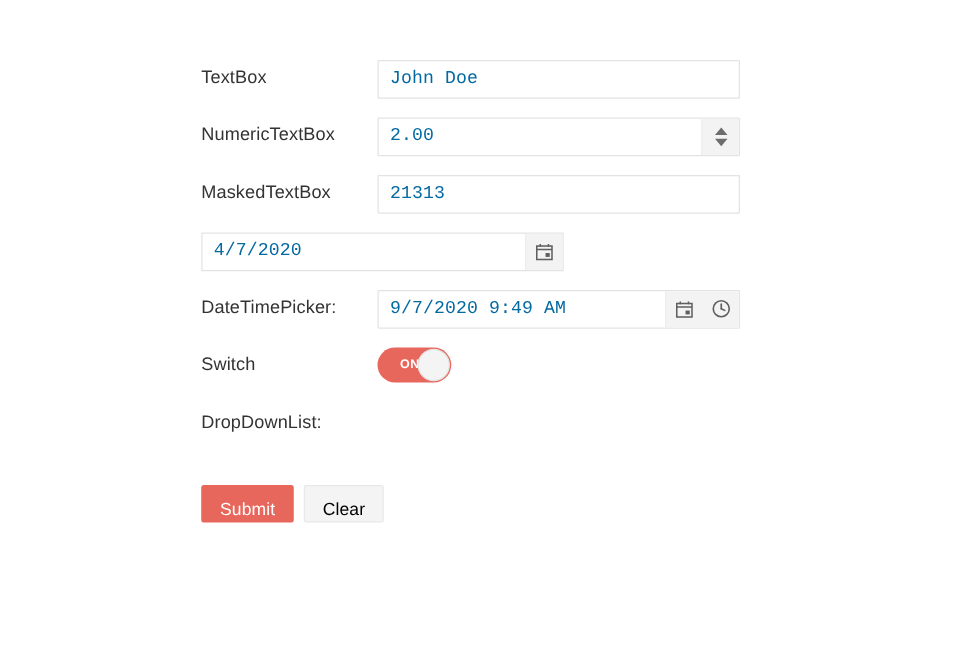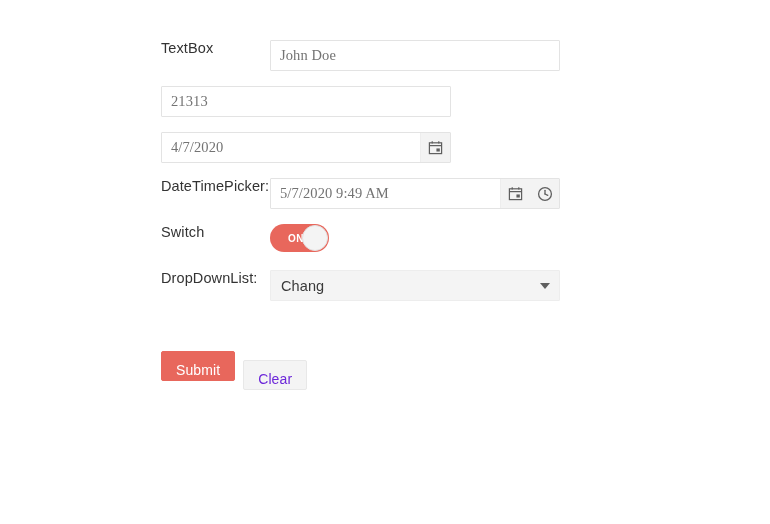--- a/index.html
+++ b/index.html
@@ -23,21 +23,23 @@
 
   .form {
     position: absolute;
     left: 161px;
     top: 40px;
     width: 420px;
   }
 
   .row {
     display: flex;
+    align-items: center;
     height: 46px;
+    gap: 32px;
   }
 
   .label {
     width: 109px;
     flex: 0 0 109px;
     font-size: 14.5px;
     color: #333333;
     line-height: 1.2;
     letter-spacing: 0.1px;
     white-space: nowrap;
@@ -60,25 +62,25 @@
     background: #ffffff;
     box-sizing: border-box;
     border-radius: 1px;
   }
   .input-text {
     flex: 1 1 auto;
     display: flex;
     align-items: center;
     padding: 0 0 0 9px;
     font-size: 14.5px;
-    color: #737373;
+    color: #0369a1;
     background: transparent;
     border: none;
     outline: none;
-    font-family: Liberation Serif, serif;
+    font-family: Liberation Mono, monospace;
     overflow: hidden;
     white-space: nowrap;
     letter-spacing: 0.1px;
   }
 
   
   .adorn {
     flex: 0 0 auto;
     width: 29px;
     background: #f3f3f3;
@@ -206,42 +208,56 @@
     border: 1px solid transparent;
     letter-spacing: 0.1px;
   }
   .btn-primary {
     background: #e8675c;
     color: #ffffff;
     border-color: #e8675c;
   }
   .btn-default {
     background: #f4f4f4;
-    color: #6d28d9;
+    color: #000000;
     border-color: #e8e8e8;
-    margin-top: 18px;
   }
 </style>
 </head>
 <body>
 
 <div class="page">
   <div class="form">
 
     <div class="row">
       <div class="label">TextBox</div>
       <div class="field">
         <div class="input-wrap">
           <div class="input-text">John Doe</div>
         </div>
       </div>
     </div>
 
-
-    <div class="row">
+    <div class="row">
+      <div class="label">NumericTextBox</div>
+      <div class="field">
+        <div class="input-wrap">
+          <div class="input-text">2.00</div>
+          <div class="adorn">
+            <div class="spinner">
+              <span class="tri-up"></span>
+              <span class="tri-down"></span>
+            </div>
+          </div>
+        </div>
+      </div>
+    </div>
+
+    <div class="row">
+      <div class="label">MaskedTextBox</div>
       <div class="field">
         <div class="input-wrap">
           <div class="input-text">21313</div>
         </div>
       </div>
     </div>
 
     <div class="row">
       <div class="field">
         <div class="input-wrap">
@@ -256,21 +272,21 @@
             </svg>
           </div>
         </div>
       </div>
     </div>
 
     <div class="row">
       <div class="label">DateTimePicker:</div>
       <div class="field">
         <div class="input-wrap">
-          <div class="input-text">5/7/2020 9:49 AM</div>
+          <div class="input-text">9/7/2020 9:49 AM</div>
           <div class="adorn-group">
             <div class="adorn">
               <svg class="ic" width="15" height="15" viewBox="0 0 16 16">
                 <rect x="1.5" y="3" width="13" height="11.5" fill="none" stroke="#5f5f5f" stroke-width="1.3"></rect>
                 <line x1="1.5" y1="6" x2="14.5" y2="6" stroke="#5f5f5f" stroke-width="1.3"></line>
                 <line x1="4.5" y1="1.2" x2="4.5" y2="3.6" stroke="#5f5f5f" stroke-width="1.3"></line>
                 <line x1="11.5" y1="1.2" x2="11.5" y2="3.6" stroke="#5f5f5f" stroke-width="1.3"></line>
                 <rect x="9" y="9" width="3.6" height="3.3" fill="#5f5f5f"></rect>
               </svg>
             </div>
@@ -292,28 +308,20 @@
         <div class="switch">
           <span class="switch-on-text">ON</span>
           <span class="switch-thumb"></span>
         </div>
       </div>
     </div>
 
 
     <div class="row">
       <div class="label">DropDownList:</div>
-      <div class="field">
-        <div class="ddl">
-          <div class="ddl-value">Chang</div>
-          <div class="ddl-arrow">
-            <span class="tri-dn-small"></span>
-          </div>
-        </div>
-      </div>
     </div>
 
     <div class="buttons">
       <button class="btn btn-primary">Submit</button>
       <button class="btn btn-default">Clear</button>
     </div>
 
   </div>
 </div>
 

